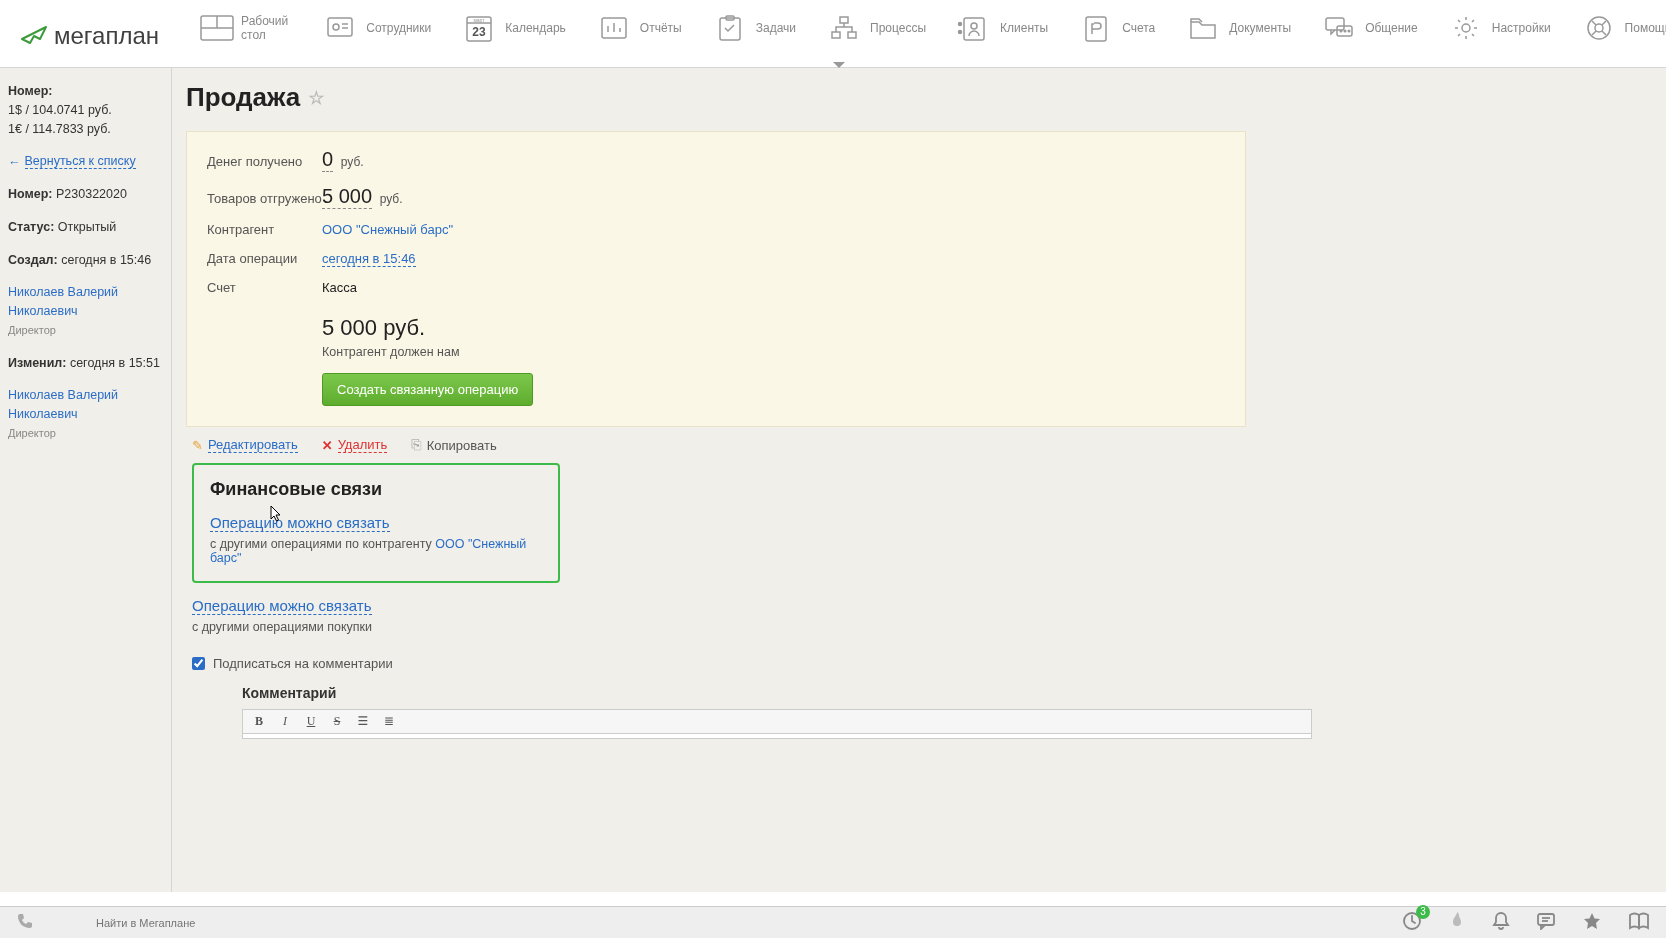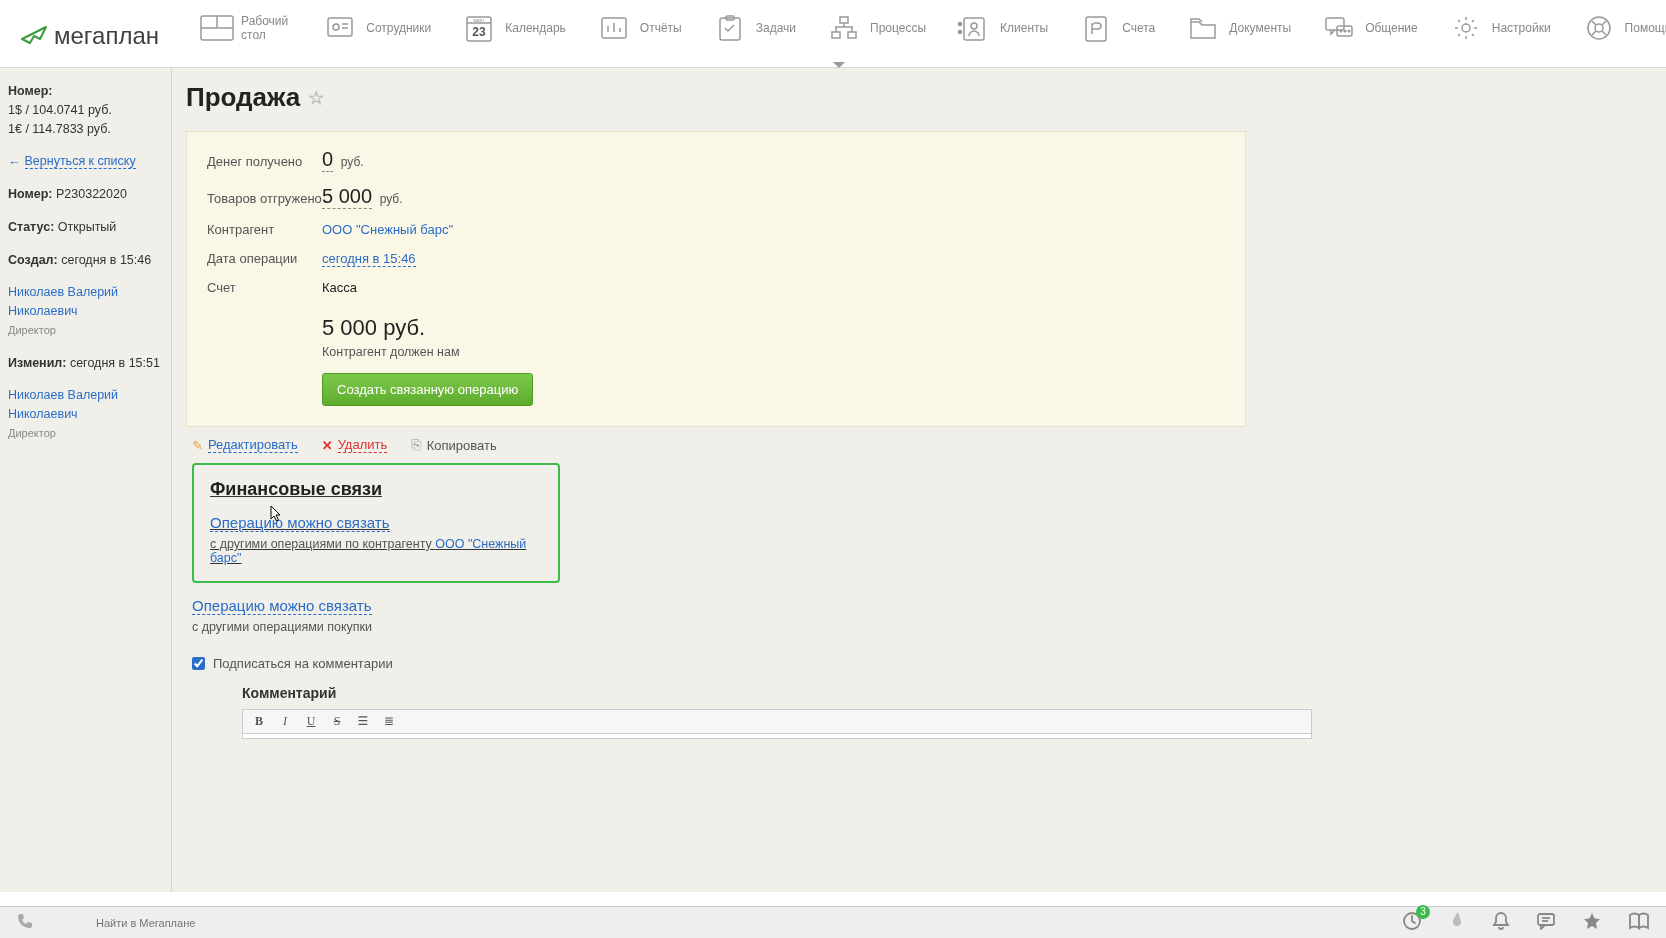--- a/index.html
+++ b/index.html
@@ -42,21 +42,21 @@
 .summary-note { font-size: 12.5px; color:#555; margin-top:4px; margin-bottom:14px; }
 .btn-green { background: linear-gradient(#7cc84c,#5eac2e); color:#fff; border:1px solid #4e9a22; border-radius:3px; padding:8px 14px; font-size:13px; cursor:pointer; }
 
 .actions-row { padding: 10px 20px; font-size:13px; display:flex; gap:24px; align-items:center; }
 .action-item { display:flex; align-items:center; gap:5px; cursor:pointer; color:#333; }
 .action-edit .lbl { color:#2a6dc7; border-bottom:1px dashed #2a6dc7; }
 .action-delete .lbl { color:#d33; border-bottom:1px dashed #d33; }
 .action-copy .lbl { color:#555; }
 
 .section { padding: 14px 20px 16px 20px; background:#f1efe9; max-width:1060px; }
-.section-box { border: 2px solid #3dbb4a; border-radius:4px; padding: 14px 18px 16px 16px; max-width: 368px; background:#f1efe9; margin-bottom:14px;text-decoration:underline; }
+.section-box { border: 2px solid #3dbb4a; border-radius:4px; padding: 14px 18px 16px 16px; max-width: 368px; background:#f1efe9; margin-bottom:14px; }
 .section h2 { font-size: 18px; font-weight: bold; color:#222; margin-bottom:14px; }
 .section .op-link { font-size: 15px; color:#2a6dc7; border-bottom:1px dashed #2a6dc7; cursor:pointer; }
 .section .op-sub { font-size: 12.5px; color:#555; margin-top:6px; }
 
 .subscribe-row { padding: 6px 20px 14px 20px; display:flex; align-items:center; gap:8px; font-size:13px; color:#555; }
 .subscribe-row input { accent-color:#2a6dc7; }
 
 .comment-block { padding: 0 20px 20px 70px; max-width:1160px;}
 .comment-title { font-size: 14px; font-weight:bold; margin-bottom:8px; }
 .comment-toolbar { background:#f6f6f6; border:1px solid #ccc; border-bottom:none; padding:4px 8px; display:flex; gap:10px; font-size:12px; align-items:center; }

